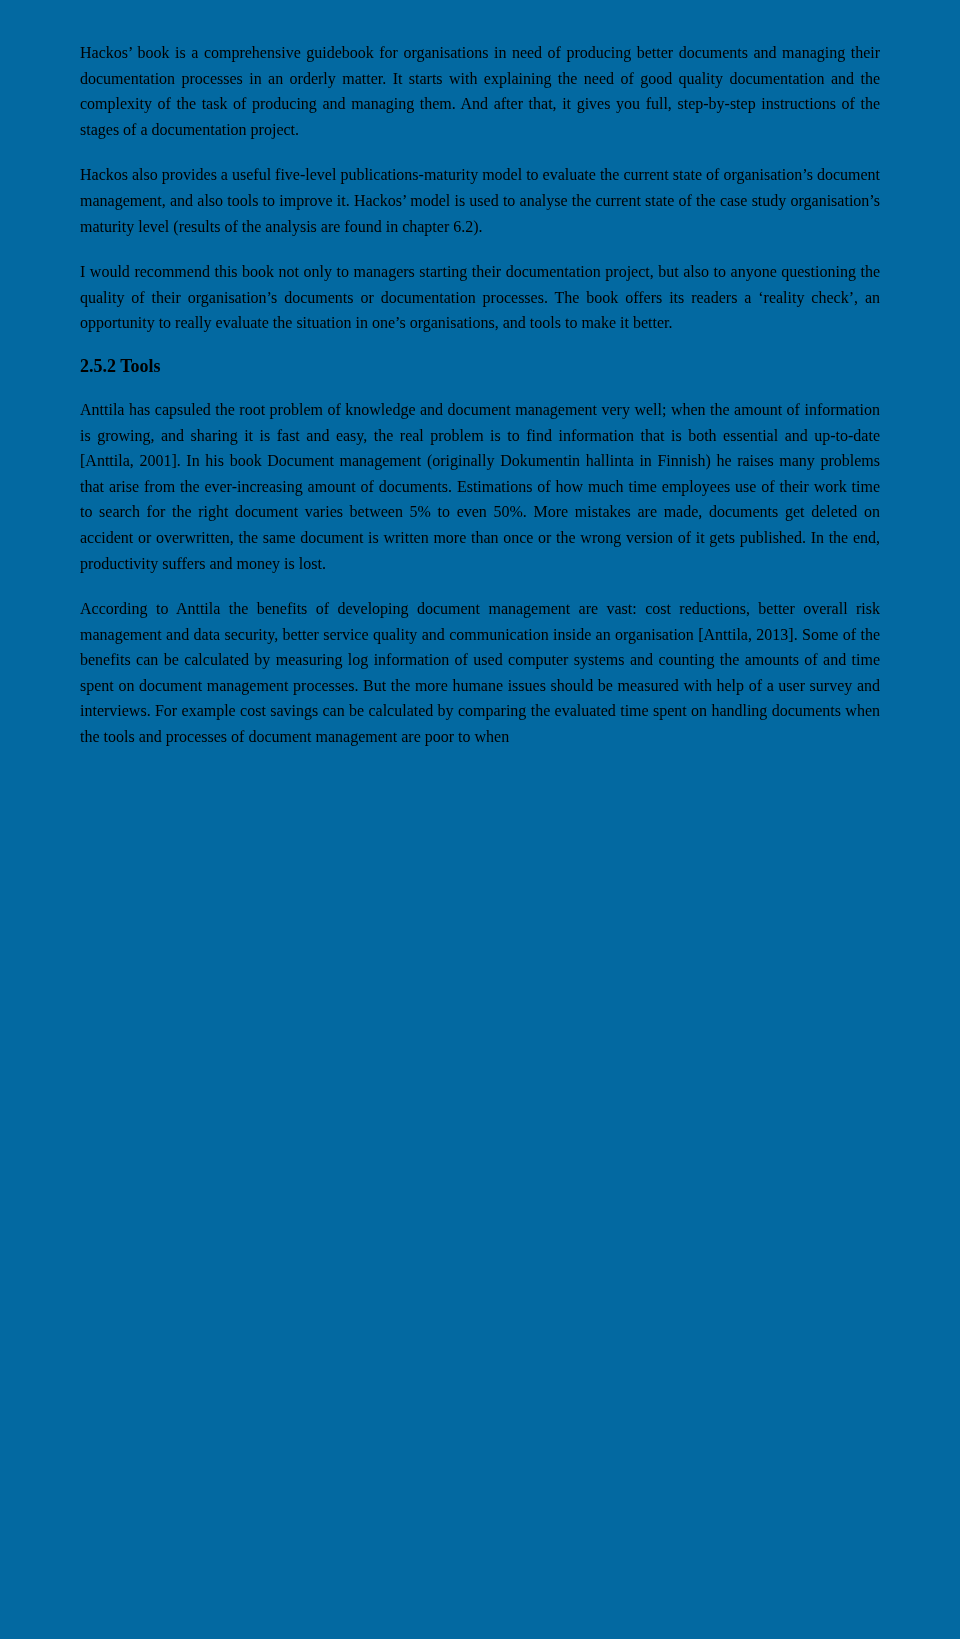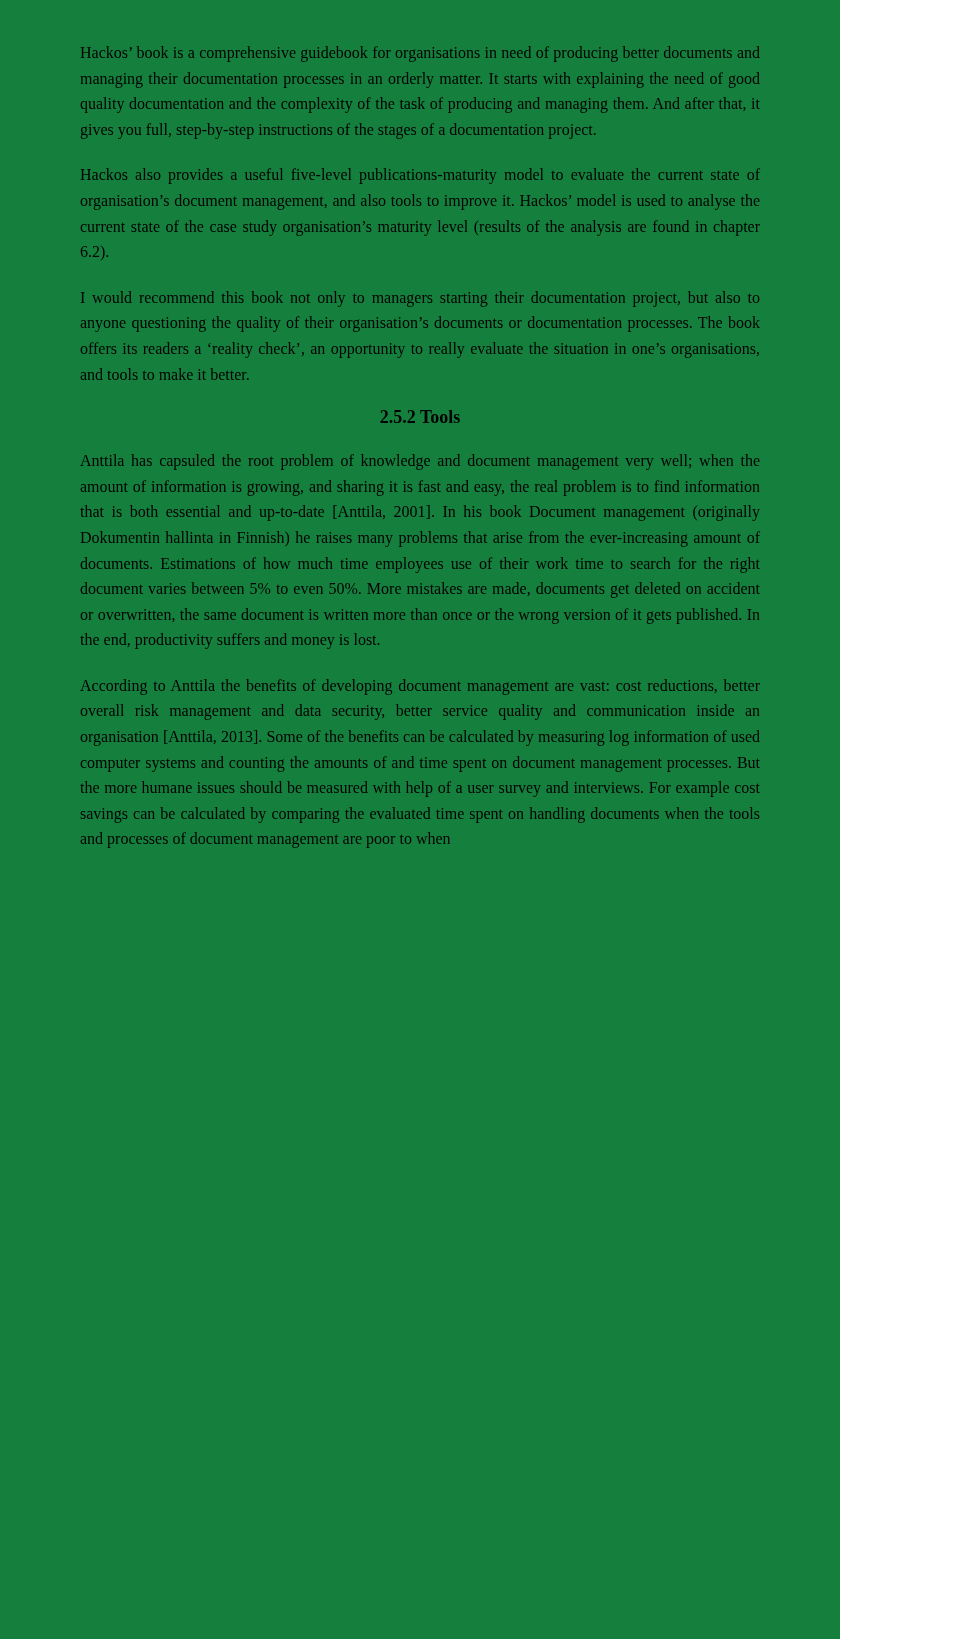--- a/index.html
+++ b/index.html
@@ -9,40 +9,40 @@
     }
 
     body {
       background: #ffffff;
       font-family: "Times New Roman", Times, serif;
       font-size: 16px;
       color: #000000;
     }
 
     .page {
-      width: 840px;
+      width: 960px;
       min-height: 1639px;
-      background: #15803d;
+      background: #0369a1;
       padding: 40px 80px 60px 80px;
       position: relative;
     }
 
     .paragraph {
       text-align: justify;
       line-height: 1.6;
       margin-bottom: 20px;
       font-size: 16px;
     }
 
     .section-heading {
       font-size: 18px;
       font-weight: bold;
       margin-top: 18px;
       margin-bottom: 20px;
-      text-align: center;
+      text-align: left;
     }
 
     .page-number {
       text-align: center;
       margin-top: 40px;
       font-size: 16px;
     }
   </style>
 </head>
 <body>

